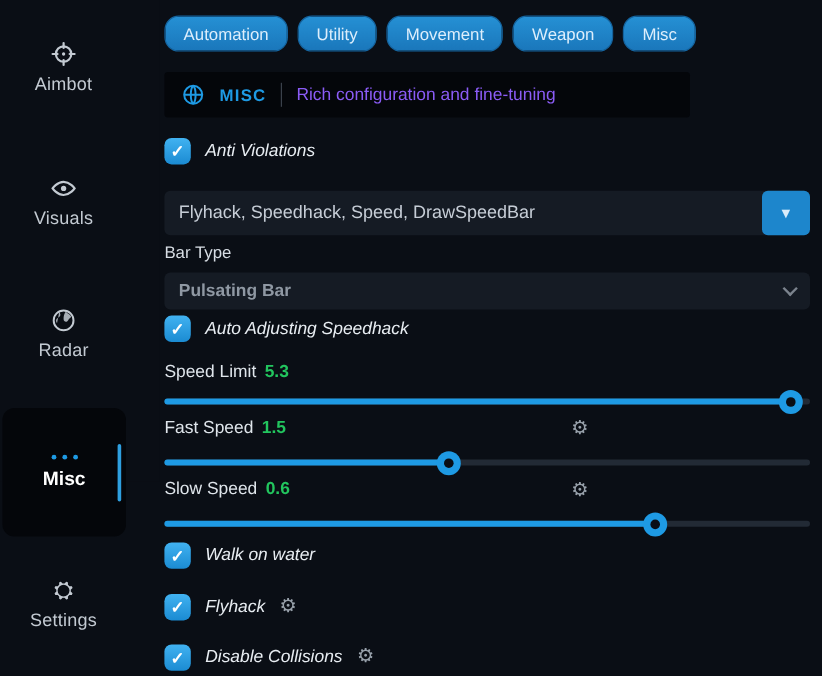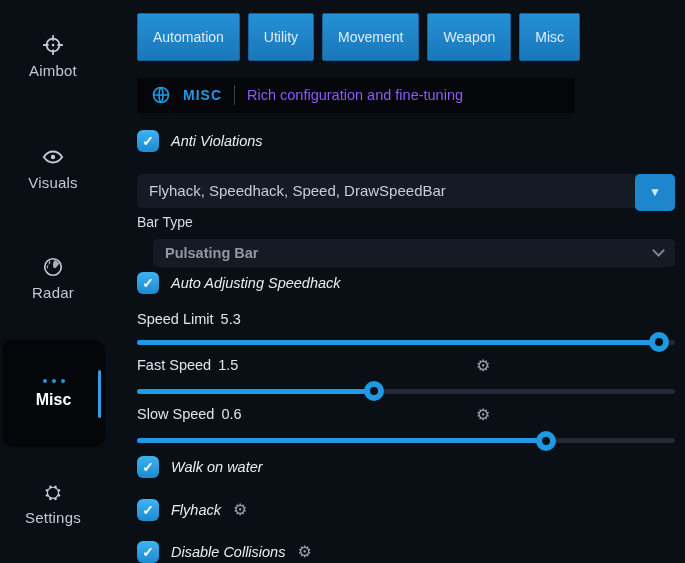--- a/index.html
+++ b/index.html
@@ -31,21 +31,21 @@
   .misc-card .dots { display:flex; gap:5px; }
   .misc-card .dots i { width:4px; height:4px; border-radius:50%; background:#1e9ae4; display:block; }
   .misc-card .lbl { font-size:16px; font-weight:bold; color:#ffffff; }
   .misc-accent { position:absolute; right:4px; top:30px; width:3px; height:48px; background:#2e9fe0; border-radius:2px; }
 
   
   .main { flex:1; padding:13px 10px 0 4px; display:flex; flex-direction:column; }
 
   .tabs { display:flex; gap:8px; }
   .tab {
-    height:48px; padding:0 15px; border-radius:2px;
+    height:30px; padding:0 15px; border-radius:12px;
     background:linear-gradient(180deg,#2590d4,#1a77bb);
     border:1px solid #15639d;
     color:#ddeefc; font-size:14px; font-family:"Liberation Sans",sans-serif;
     display:flex; align-items:center; cursor:pointer;
   }
 
   .header-bar {
     margin-top:17px; width:438px; height:38px; background:#04060a; border-radius:3px;
     display:flex; align-items:center; gap:12px; padding:0 14px;
   }
@@ -74,37 +74,37 @@
     background:#1d86cc; border-radius:5px;
     display:flex; align-items:center; justify-content:center; cursor:pointer;
   }
   .multiselect .drop-btn .tri { color:#d9ecfa; font-size:12px; }
 
   .field-label { margin-top:6px; font-size:14px; color:#d7dde4; }
 
   .select {
     margin-top:9px; height:31px; background:#151b24; border-radius:5px;
     display:flex; align-items:center; justify-content:space-between;
-    padding:0 12px; cursor:pointer;margin-left:16px;
+    padding:0 12px; cursor:pointer;
   }
   .select .value { font-size:14.5px; font-weight:bold; color:#8f98a3; }
   .chevron {
     width:9px; height:9px; border-right:2px solid #7b838d; border-bottom:2px solid #7b838d;
     transform:rotate(45deg); margin-top:-5px;
   }
 
   .cb-anti { margin-top:17px; }
   .cb-auto { margin-top:5px; }
   .cb-walk { margin-top:13px; }
   .cb-fly  { margin-top:21px; }
   .cb-coll { margin-top:20px; }
 
   .slider-label-row { display:flex; align-items:flex-start; gap:7px; position:relative; height:22px; }
   .slider-label-row .lbl { font-size:14.5px; color:#dfe5eb; }
-  .slider-label-row .val { font-size:14.5px; font-weight:normal; color:#e5e5e5; }
+  .slider-label-row .val { font-size:14.5px; font-weight:bold; color:#22c55e; }
   .slider-label-row .gear { position:absolute; left:63%; top:1px; }
 
   .sl-1 { margin-top:17px; height:18px; }
   .sl-2 { margin-top:12px; }
   .sl-3 { margin-top:12px; }
 
   .slider-track {
     margin-top:12px; height:5px; border-radius:3px; background:#222a35; position:relative;
     cursor:pointer;
   }

